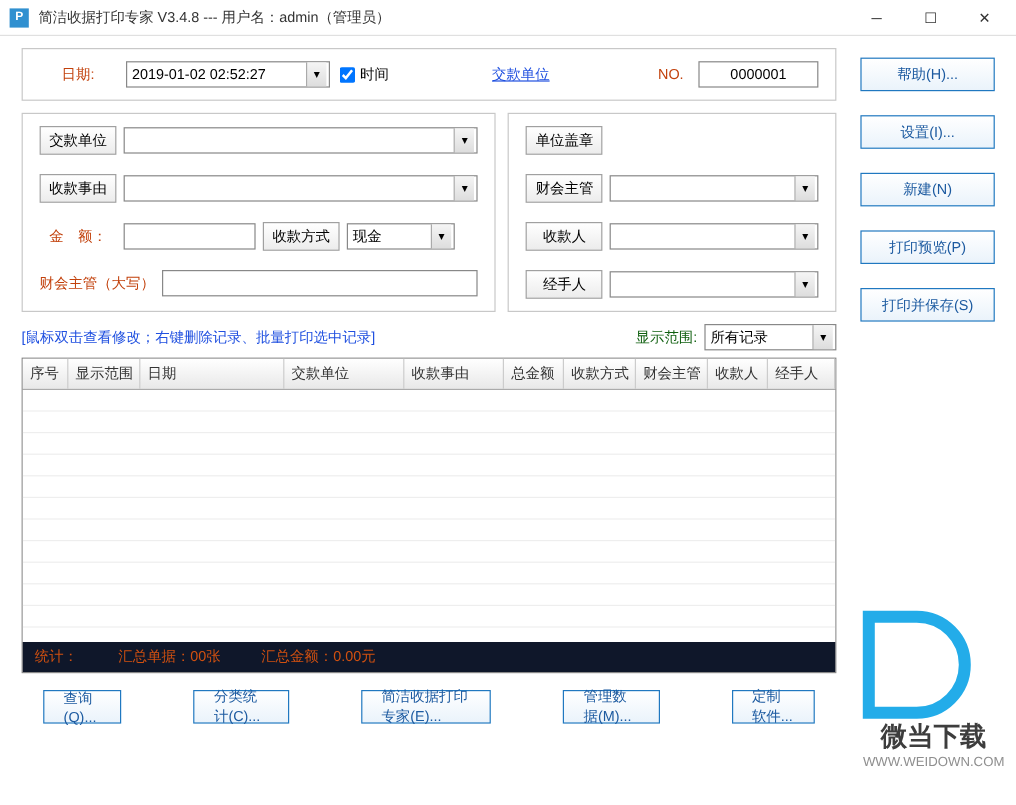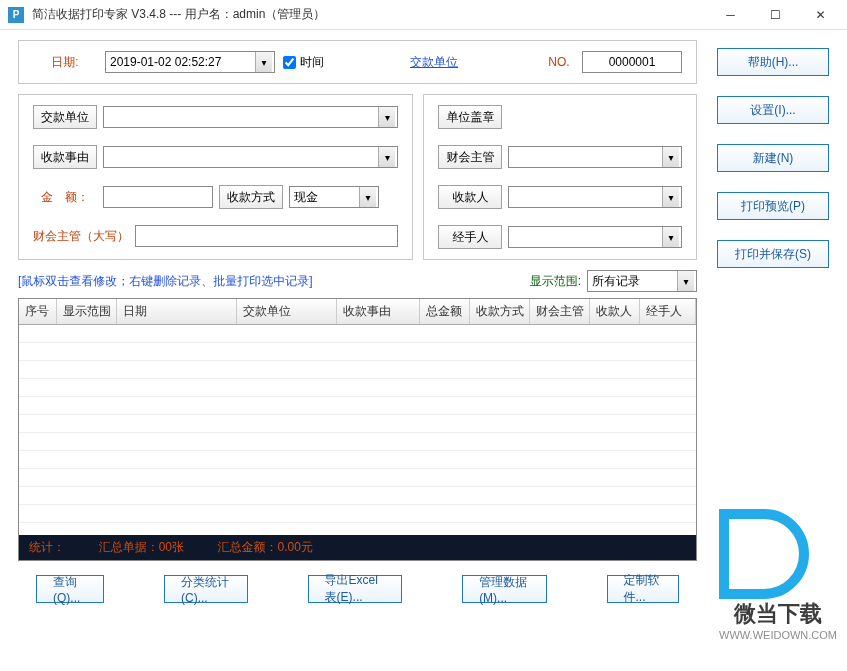--- a/index.html
+++ b/index.html
@@ -159,21 +159,21 @@
       <div class="summary-row">
         <span>统计：</span>
         <span>汇总单据：00张</span>
         <span>汇总金额：0.00元</span>
       </div>
     </div>
 
     <div class="bottom-bar">
       <div class="bottom-btn">查询(Q)...</div>
       <div class="bottom-btn">分类统计(C)...</div>
-      <div class="bottom-btn">导出Excel表(E)...</div>
+      <div class="bottom-btn">简洁收据打印专家(E)...</div>
       <div class="bottom-btn">管理数据(M)...</div>
       <div class="bottom-btn">定制软件...</div>
     </div>
 
   </div>
 
   <div class="right-col">
     <div class="side-btn">帮助(H)...</div>
     <div class="side-btn">设置(I)...</div>
     <div class="side-btn">新建(N)</div>

